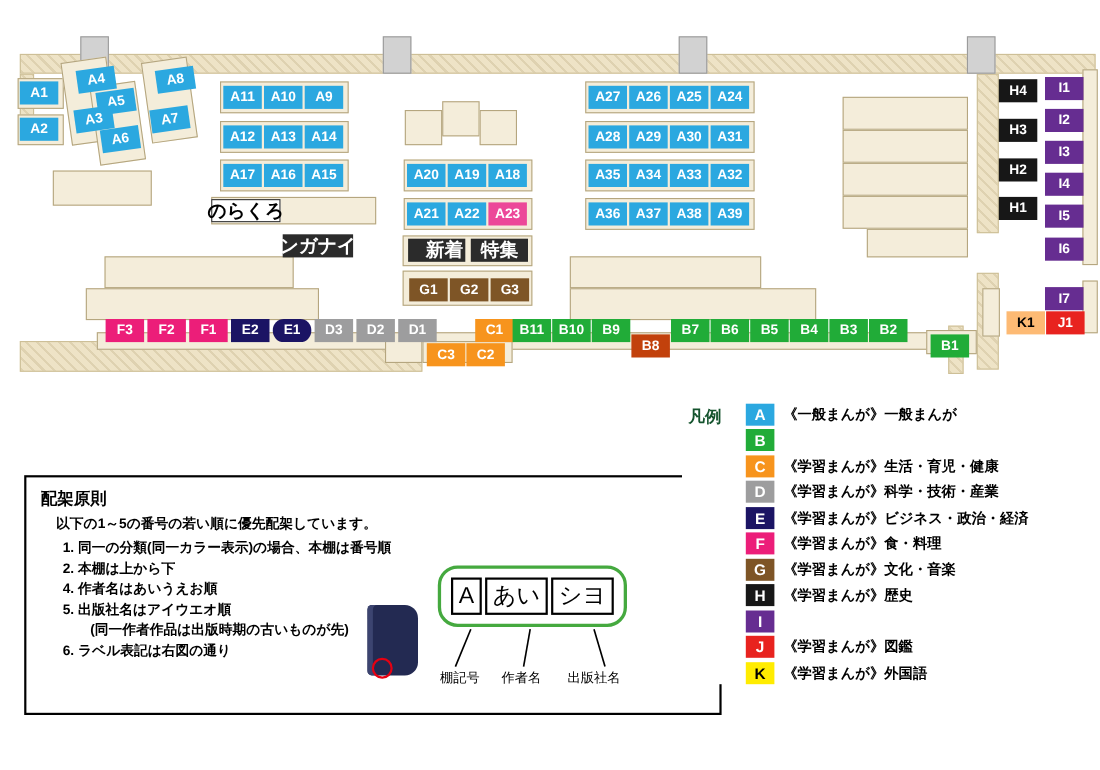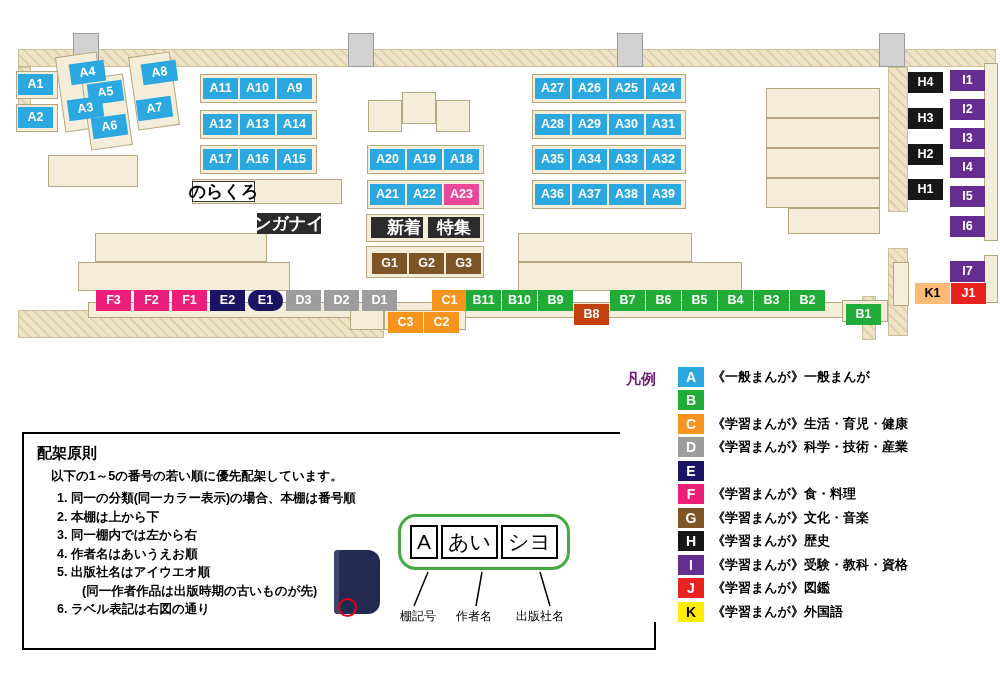--- a/index.html
+++ b/index.html
@@ -27,21 +27,21 @@
     border-radius:18px;display:flex;align-items:center;justify-content:center;gap:3px;background:#fff;box-sizing:border-box;}
   .example-box{border:2px solid #000;background:#fff;font-size:21px;color:#000;padding:3px 5px;line-height:1.1;}
   #example-lines{position:absolute;left:374px;top:136px;}
   #example-captions{position:absolute;left:376px;top:174px;width:200px;height:16px;}
   .example-caption{position:absolute;top:0;font-size:12px;color:#000;white-space:nowrap;}
   #book{position:absolute;left:310px;top:116px;width:46px;height:64px;background:#232a52;
     border-radius:4px 12px 12px 4px;box-shadow:inset 5px 0 0 #3c4470;}
   #book-circle{position:absolute;left:314px;top:164px;width:15px;height:15px;border:2.5px solid #e60012;border-radius:50%;}
 
   #legend{left:620px;top:366px;width:378px;}
-  .legend-title{position:absolute;left:6px;top:4px;font-size:15px;font-weight:bold;color:#701a75;}
+  .legend-title{position:absolute;left:6px;top:4px;font-size:15px;font-weight:bold;color:#14532d;}
   .legend-list{margin-left:58px;display:flex;flex-direction:column;gap:2.5px;}
   .legend-row{display:flex;align-items:center;gap:8px;height:21px;}
   .legend-badge{width:26px;height:20px;display:flex;align-items:center;justify-content:center;
     font-weight:bold;font-size:14px;flex:0 0 26px;}
   .legend-label{font-size:13px;font-weight:bold;color:#000;white-space:nowrap;}
 </style>
 </head>
 <body>
 
 <div id="map">
@@ -174,21 +174,20 @@
     <div class="map-label sign" style="left: 371px; top: 217px; width: 52px; background: rgb(43, 43, 43); padding-left: 14px;">新着</div>
     <div class="map-label sign" style="left: 428px; top: 217px; width: 52px; background: rgb(43, 43, 43);">特集</div>
   </div>
 
 <div id="principles" class="panel">
   <h2>配架原則</h2>
   <div class="principle-intro">以下の1～5の番号の若い順に優先配架しています。</div>
   <div class="principles-list">
       <div class="principle-line">1. 同一の分類(同一カラー表示)の場合、本棚は番号順</div>
       <div class="principle-line">2. 本棚は上から下</div>
-      <div class="principle-line">3. 同一棚内では左から右</div>
       <div class="principle-line">4. 作者名はあいうえお順</div>
       <div class="principle-line">5. 出版社名はアイウエオ順</div>
       <div class="principle-line">　　(同一作者作品は出版時期の古いものが先)</div>
       <div class="principle-line">6. ラベル表記は右図の通り</div>
     </div>
 
   <div id="label-example">
       <div class="example-box">A</div>
       <div class="example-box">あい</div>
       <div class="example-box">シヨ</div>
@@ -220,36 +219,36 @@
       <div class="legend-row">
         <div class="legend-badge" style="background: rgb(247, 148, 29); color: rgb(255, 255, 255);">C</div>
         <div class="legend-label">《学習まんが》生活・育児・健康</div>
       </div>
       <div class="legend-row">
         <div class="legend-badge" style="background: rgb(157, 157, 158); color: rgb(255, 255, 255);">D</div>
         <div class="legend-label">《学習まんが》科学・技術・産業</div>
       </div>
       <div class="legend-row">
         <div class="legend-badge" style="background: rgb(27, 20, 100); color: rgb(255, 255, 255);">E</div>
+        <div class="legend-label">《学習まんが》ビジネス・政治・経済</div>
       </div>
       <div class="legend-row">
         <div class="legend-badge" style="background: rgb(236, 30, 121); color: rgb(255, 255, 255);">F</div>
         <div class="legend-label">《学習まんが》食・料理</div>
       </div>
       <div class="legend-row">
         <div class="legend-badge" style="background: rgb(126, 85, 38); color: rgb(255, 255, 255);">G</div>
         <div class="legend-label">《学習まんが》文化・音楽</div>
       </div>
       <div class="legend-row">
         <div class="legend-badge" style="background: rgb(23, 23, 23); color: rgb(255, 255, 255);">H</div>
         <div class="legend-label">《学習まんが》歴史</div>
       </div>
       <div class="legend-row">
         <div class="legend-badge" style="background: rgb(102, 45, 145); color: rgb(255, 255, 255);">I</div>
-        <div class="legend-label">《学習まんが》受験・教科・資格</div>
       </div>
       <div class="legend-row">
         <div class="legend-badge" style="background: rgb(232, 35, 31); color: rgb(255, 255, 255);">J</div>
         <div class="legend-label">《学習まんが》図鑑</div>
       </div>
       <div class="legend-row">
         <div class="legend-badge" style="background: rgb(255, 236, 0); color: rgb(0, 0, 0);">K</div>
         <div class="legend-label">《学習まんが》外国語</div>
       </div>
     </div>

